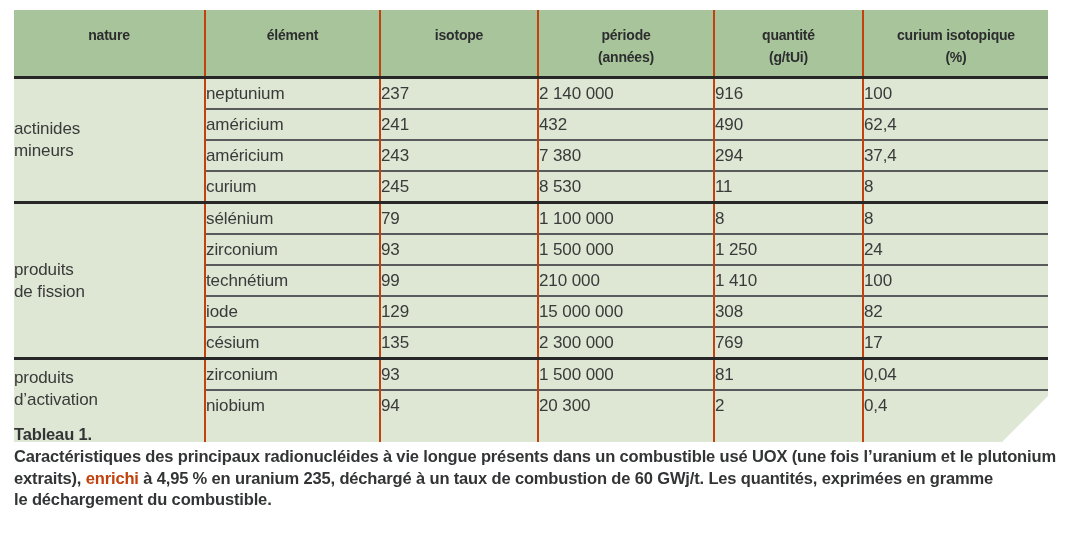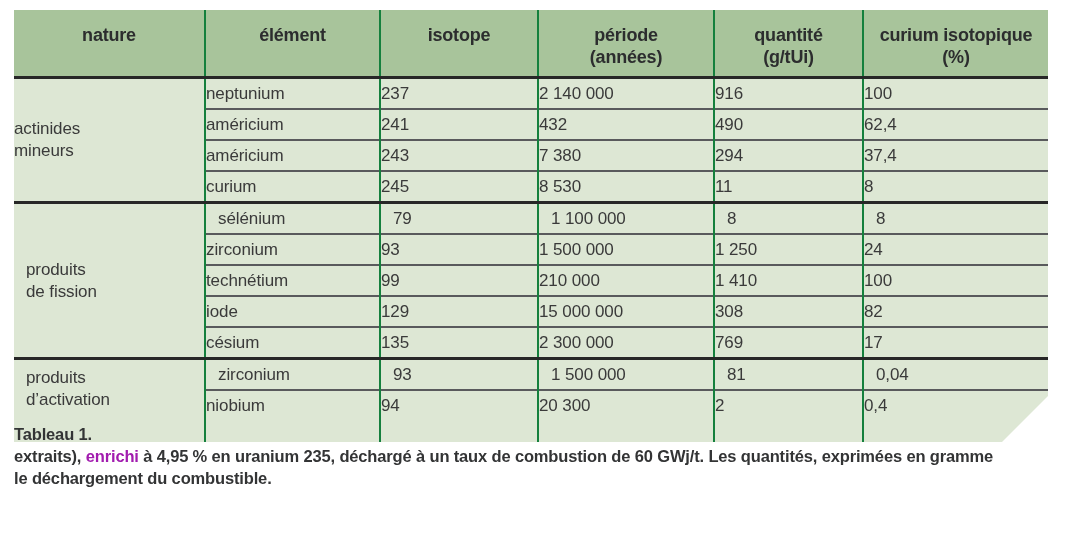--- a/index.html
+++ b/index.html
@@ -12,48 +12,48 @@
   .table-wrap{
     width:1034px;
     clip-path:polygon(0 0,100% 0,100% calc(100% - 46px),calc(100% - 46px) 100%,0 100%);
   }
   table{
     border-collapse:collapse;table-layout:fixed;width:1034px;
     background:#dde7d4;color:#3a3a3a;
   }
   th{
     background:#a8c49b;color:#2c2d2e;
-    font-size:18px;font-weight:bold;line-height:22px;
+    font-size:14px;font-weight:bold;line-height:22px;
     vertical-align:top;padding:14px 0 0 0;height:52px;
     border-bottom:3px solid #272727;
     letter-spacing:-0.2px;
   }
   td{
     font-size:17px;line-height:20px;
     height:29px;padding:0;letter-spacing:-0.1px;
   }
   
-  .cb{border-left:2px solid #15803d;}
+  .cb{border-left:2px solid #c2410c;}
   
   tr.inner td{border-top:2px solid #595a5c;}
   
-  tr.group-start td{border-top:3px solid #272727;padding-left:12px;}
+  tr.group-start td{border-top:3px solid #272727;}
   
   td.nature{vertical-align:middle;line-height:22px;}
   td.nature .nl{display:block;}
   td.nature.nat3{vertical-align:top;padding-top:7px;}
   
   tr.last td{height:51px;vertical-align:top;line-height:29px;}
 
   .caption{
     position:absolute;left:14px;top:424px;width:1060px;
     font-size:16.5px;font-weight:bold;line-height:21.8px;color:#333435;
     letter-spacing:-0.15px;
   }
-  .caption .blue{color:#a21caf;text-align:center;}
+  .caption .blue{color:#c2410c;text-align:center;}
 </style>
 </head>
 <body>
 
 <div class="fig">
   <div class="table-wrap">
     <table>
       <colgroup>
         <col style="width:191px">
           <col style="width:175px">
@@ -165,15 +165,16 @@
           <td class="cb">2</td>
           <td class="cb">0,4</td>
         </tr>
       </tbody>
     </table>
   </div>
 </div>
 
 <div class="caption">
   <div>Tableau 1.</div>
+  <div>Caractéristiques des principaux radionucléides à vie longue présents dans un combustible usé UOX (une fois l’uranium et le plutonium</div>
   <div><span>extraits), </span><span class="blue">enrichi</span><span> à 4,95 % en uranium 235, déchargé à un taux de combustion de 60 GWj/t. Les quantités, exprimées en gramme</span></div>
   <div>le déchargement du combustible.</div>
 </div>
 
 </body></html>

